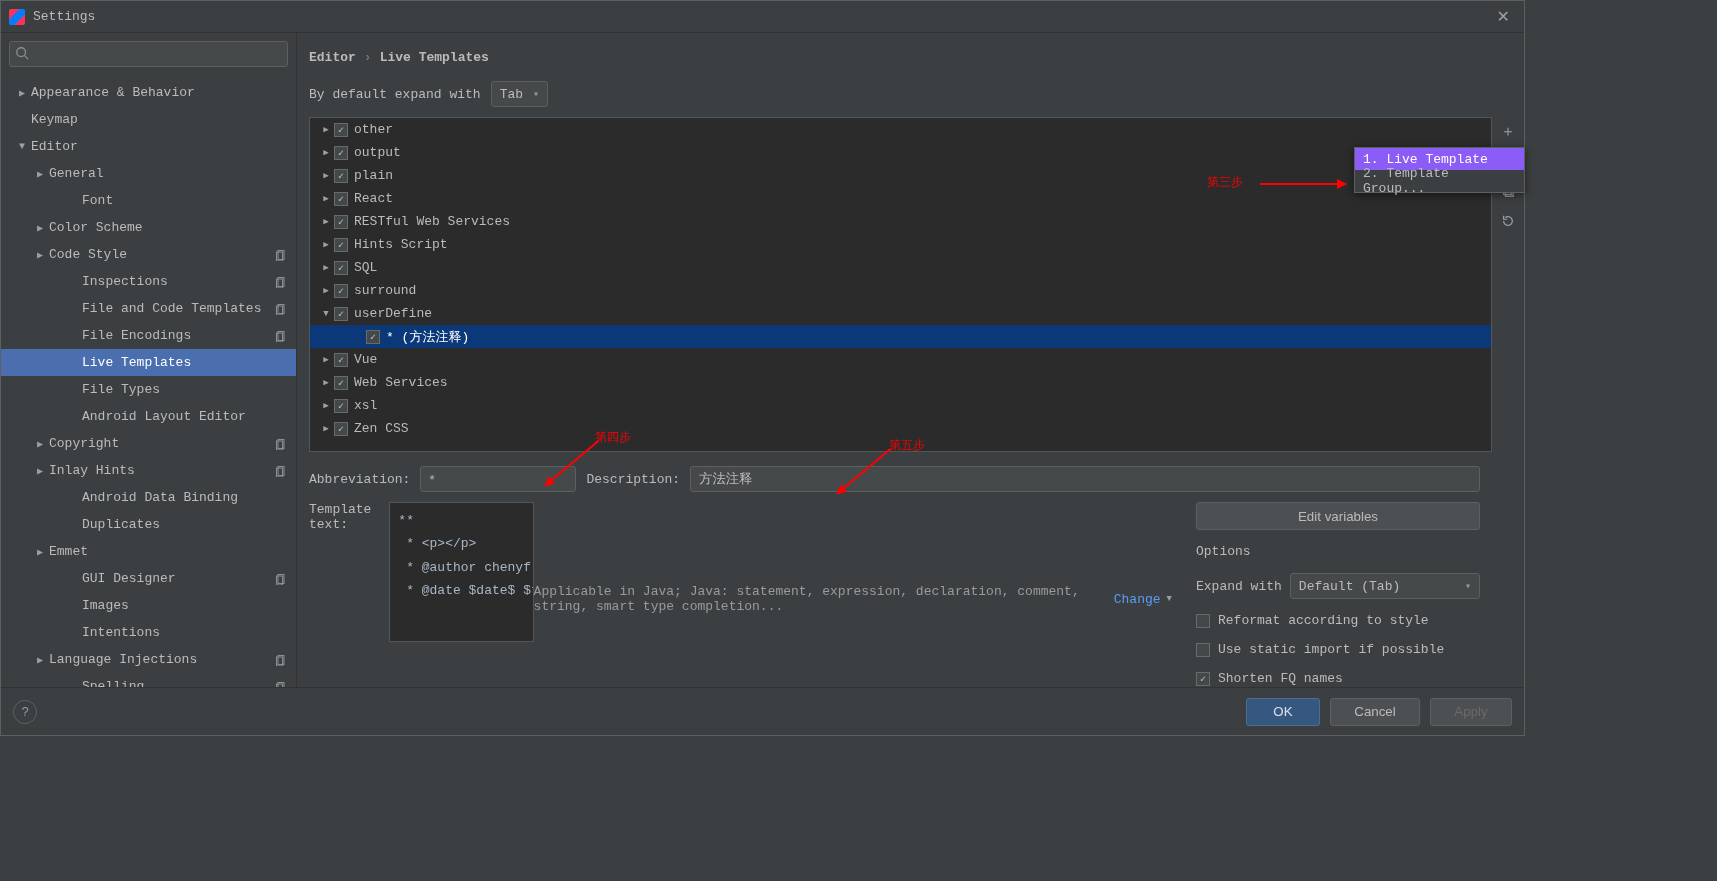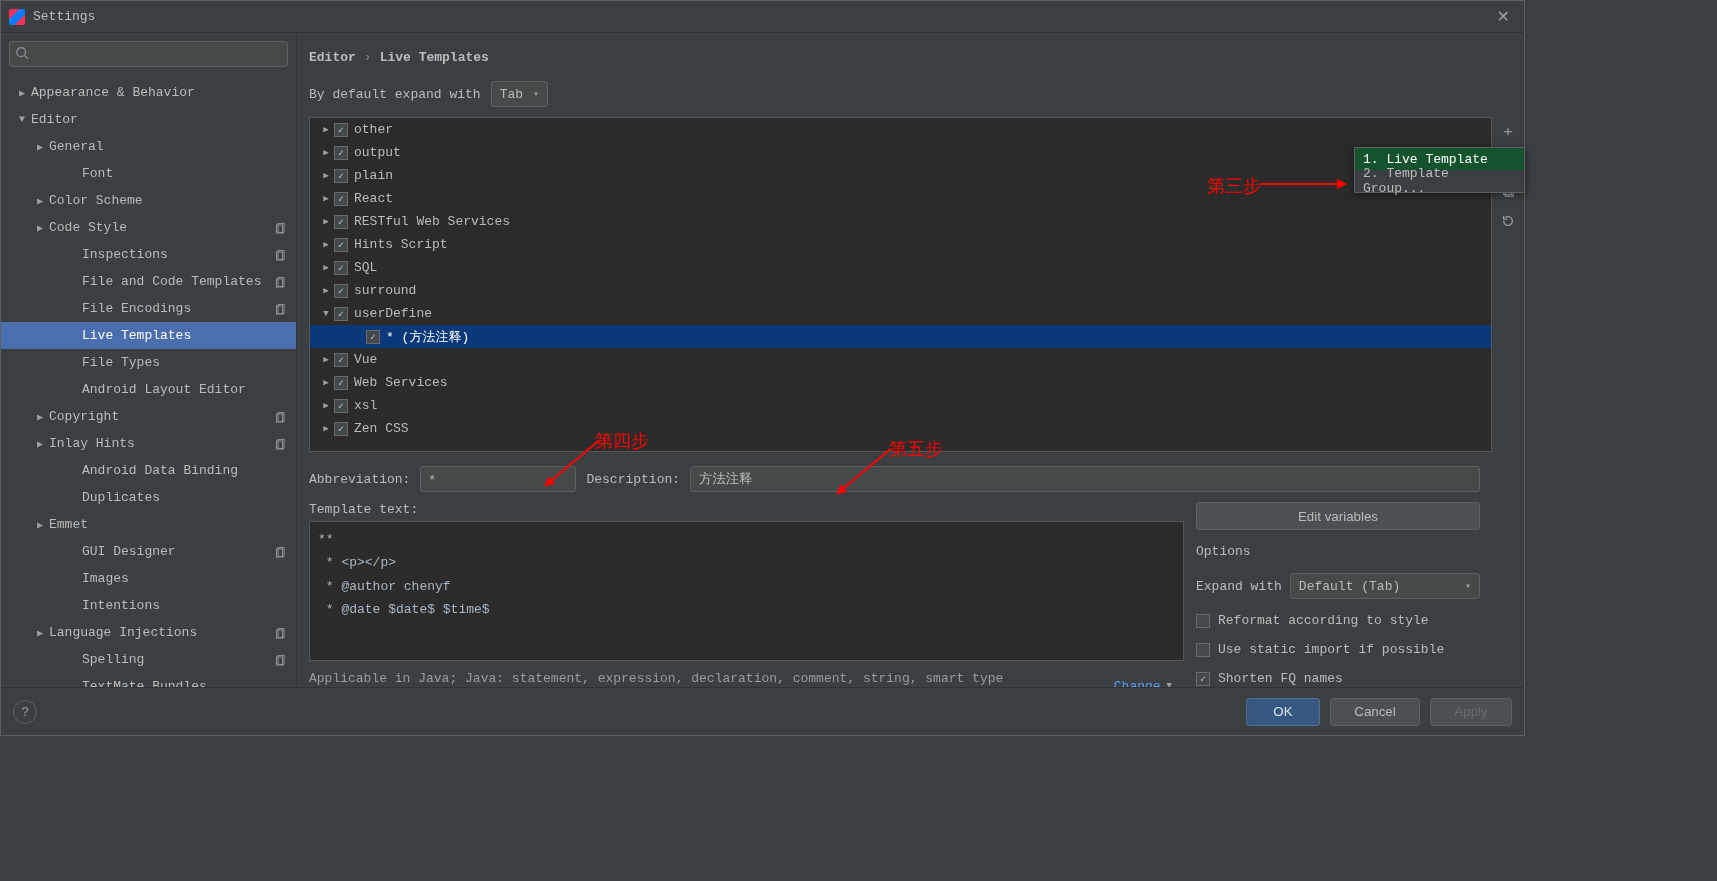--- a/index.html
+++ b/index.html
@@ -192,21 +192,21 @@
   background: #45494a;
   border: 1px solid #5e6060;
   color: #bbb;
   height: 26px;
   padding: 0 8px;
   border-radius: 3px;
 }
 .abbrev-input { width: 156px; }
 .desc-input { flex: 1; }
 .lower-section { display: flex; gap: 12px; padding-right: 12px; }
-.lower-left { flex: 1; display: flex; flex-direction: column; }
+.lower-left { flex: 1; display: flex; flex-direction: row; }
 .template-text-label { margin-bottom: 4px; }
 .code-area {
   background: #2b2b2b;
   border: 1px solid #555;
   color: #a9b7c6;
   padding: 6px 8px;
   height: 140px;
   overflow-y: auto;
   white-space: pre;
   line-height: 1.8;
@@ -274,26 +274,26 @@
   box-shadow: 0 2px 8px rgba(0,0,0,0.5);
   z-index: 10;
 }
 .popup-item {
   height: 22px;
   display: flex;
   align-items: center;
   padding: 0 8px;
   cursor: pointer;
 }
-.popup-item.hover { background: #14532d; color: #fff; }
+.popup-item.hover { background: #8b5cf6; color: #fff; }
 
 .annot {
   position: absolute;
   color: #ff0000;
-  font-size: 18px;
+  font-size: 12px;
   pointer-events: none;
   z-index: 20;
 }
 .arrow-line {
   position: absolute;
   height: 2px;
   background: #ff0000;
   pointer-events: none;
   z-index: 20;
 }
@@ -346,20 +346,24 @@
             </svg>
         </span>
         <input class="search-input" type="text" style="">
       </div>
       <div class="tree mono" id="sidebar-tree">
           <div class="tree-item indent-0">
             <span class="tree-arrow">▶</span>
             <span class="tree-label">Appearance &amp; Behavior</span>
           </div>
           <div class="tree-item indent-0">
+            <span class="tree-arrow blank">▶</span>
+            <span class="tree-label">Keymap</span>
+          </div>
+          <div class="tree-item indent-0">
             <span class="tree-arrow">▼</span>
             <span class="tree-label">Editor</span>
           </div>
           <div class="tree-item indent-1">
             <span class="tree-arrow">▶</span>
             <span class="tree-label">General</span>
           </div>
           <div class="tree-item indent-2">
             <span class="tree-arrow blank">▶</span>
             <span class="tree-label">Font</span>

